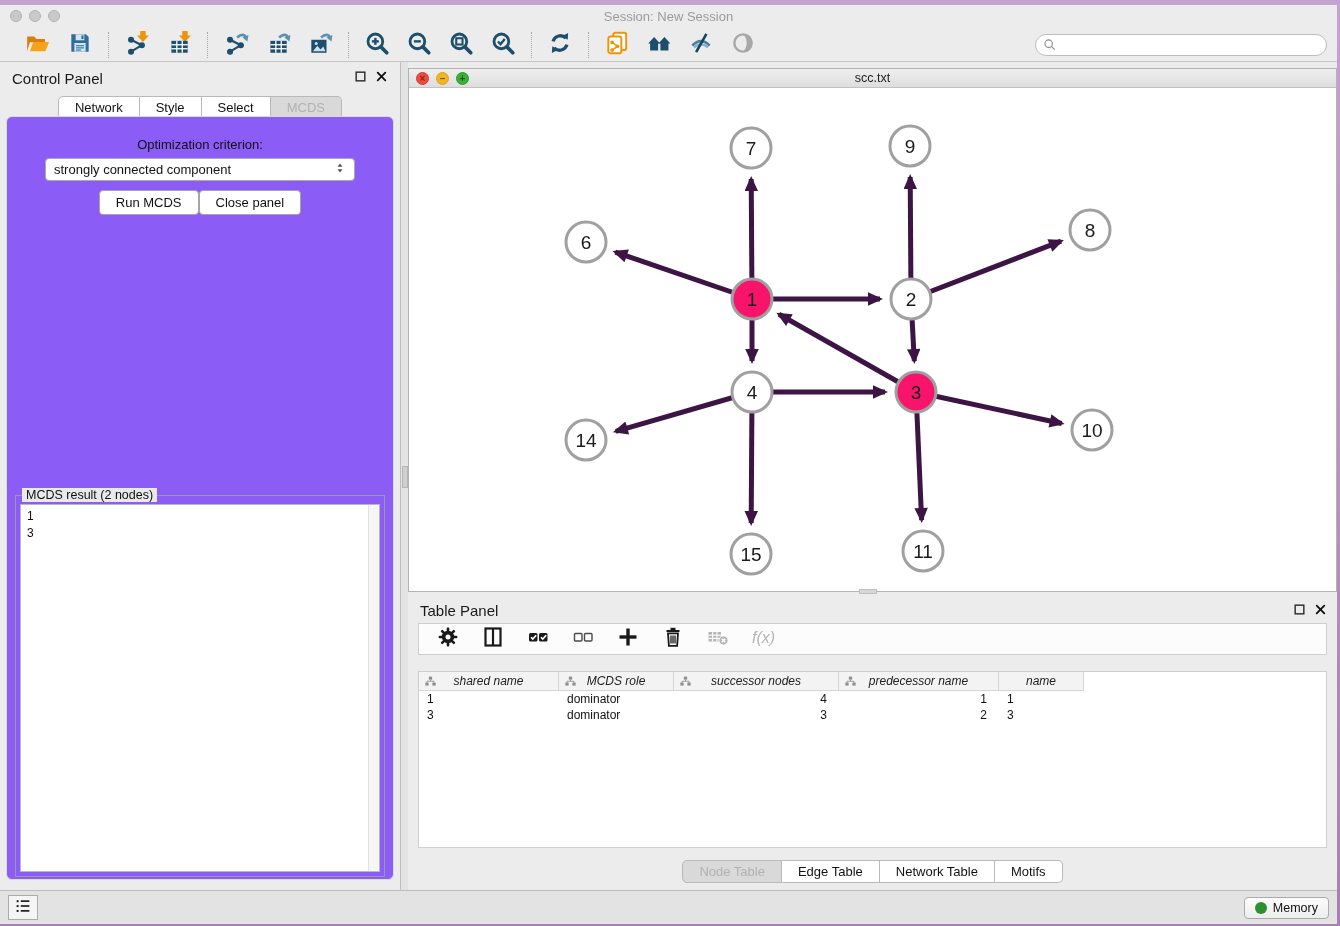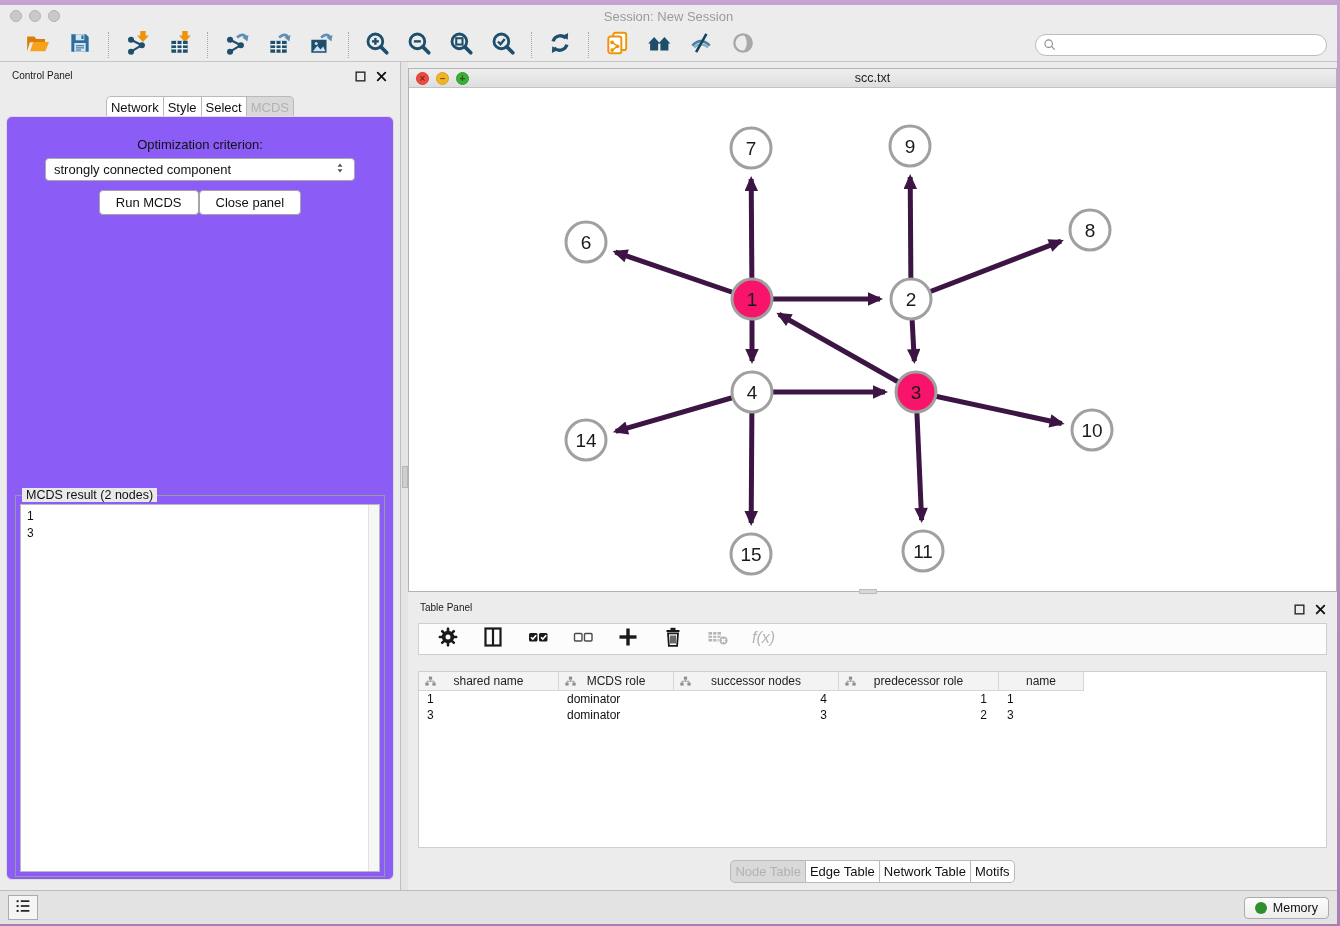--- a/index.html
+++ b/index.html
@@ -31,29 +31,29 @@
     border-radius:11px; background:#fff; padding:0 8px 0 26px; font-size:12px;
     outline:none; }
   .search-ico { position:absolute; left:7px; top:3px; width:16px; height:16px; }
   .search-ico svg { width:16px; height:16px; }
 
   
   .main { position:relative; flex:1; background:#ececec; }
 
   
   .control-panel { position:absolute; left:0; top:0; width:400px; bottom:0; }
-  .panel-head { position:absolute; left:12px; top:8px; font-size:10px; color:#1a1a1a;text-align:right; }
+  .panel-head { position:absolute; left:12px; top:8px; font-size:15px; color:#1a1a1a;text-align:right; }
   .panel-ctl { position:absolute; top:7px; display:flex; gap:8px; }
   .control-panel .panel-ctl { right:12px; }
   .wctl { width:13px; height:13px; }
   .wctl svg { width:13px; height:13px; }
   .cp-tabs { position:absolute; top:34px; left:0; width:100%; display:flex;
     justify-content:center; }
   .seg { display:flex; }
-  .seg .tab { font-size:13px; padding:3px 4px; background:#fff;
+  .seg .tab { font-size:13px; padding:3px 16px; background:#fff;
     border:1px solid #b9b9b9; border-left-width:0; color:#111; }
   .seg .tab:first-child { border-left-width:1px;
     border-top-left-radius:5px; border-bottom-left-radius:5px; }
   .seg .tab:last-child { border-top-right-radius:5px; border-bottom-right-radius:5px; }
   .seg .tab.active { background:#d9d9d9; color:#b2b2b2; }
   .cp-content { position:absolute; left:6px; right:6px; top:54px; bottom:10px;
     background:#8b5cf6; border:1px solid #dcdcdc; border-radius:6px; }
   .opt-label { position:absolute; top:20px; width:100%; text-align:center;
     font-size:13px; color:#111; }
   .dropdown { position:absolute; top:41px; left:38px; right:38px; height:23px;
@@ -102,21 +102,21 @@
   .table-panel { position:absolute; left:408px; top:534px; right:0; bottom:0; }
   .table-panel .panel-head { left:12px; top:6px; }
   .table-panel .panel-ctl { right:10px; top:6px; }
   .tp-toolbar { position:absolute; left:10px; right:10px; top:27px; height:32px;
     background:#fcfcfc; border:1px solid #cfcfcf; display:flex; align-items:center;
     gap:19px; padding:0 16px; }
   .tp-toolbar .tb-btn { width:26px; height:26px; }
   .tp-toolbar .tb-btn svg { width:24px; height:24px; }
   .tp-table { position:absolute; left:10px; right:10px; top:75px; height:177px;
     background:#fff; border:1px solid #cfcfcf; overflow:hidden; }
-  .thead { display:flex; height:19px; }
+  .thead { display:flex; height:19px;font-style:italic; }
   .th { background:#f3f3f3; border-right:1px solid #d6d6d6;
     border-bottom:1px solid #d6d6d6; display:flex; align-items:center;
     justify-content:center; font-size:12px; color:#222; gap:5px; position:relative; }
   .th .colico { position:absolute; left:5px; top:3px; width:13px; height:13px; }
   .th .colico svg { width:13px; height:13px; }
   .trow { display:flex; height:16px; }
   .td { font-size:12px; color:#111; padding:1px 8px; white-space:nowrap;
     overflow:hidden; }
   .td.right { text-align:right; padding-right:12px; }
   .tp-tabs { position:absolute; bottom:7px; width:100%; display:flex;
@@ -560,21 +560,21 @@
                   </svg></span>
                 <span>successor nodes</span>
               </div>
               <div class="th" style="width: 160px;">
                 <span class="colico"><svg viewBox="0 0 24 24" xmlns="http://www.w3.org/2000/svg">
                     <rect x="9" y="3" width="6" height="5.5" fill="#8d8d8d"></rect>
     <rect x="2.5" y="14" width="6" height="5.5" fill="#8d8d8d"></rect>
     <rect x="15.5" y="14" width="6" height="5.5" fill="#8d8d8d"></rect>
     <path d="M12 8.5 v3 M5.5 14 v-2.5 h13 v2.5" stroke="#8d8d8d" stroke-width="1.6" fill="none"></path>
                   </svg></span>
-                <span>predecessor role</span>
+                <span>predecessor name</span>
               </div>
               <div class="th" style="width: 85px;">
                 <span>name</span>
               </div>
             </div>
             <div class="trow">
               <div class="td" style="width: 140px;">1</div>
               <div class="td" style="width: 115px;">dominator</div>
               <div class="td right" style="width: 165px;">4</div>
               <div class="td right" style="width: 160px;">1</div>

